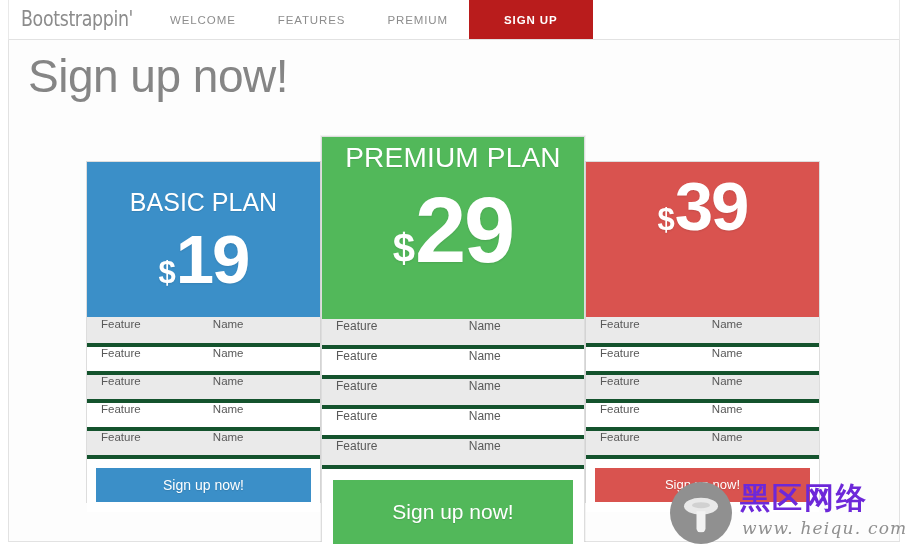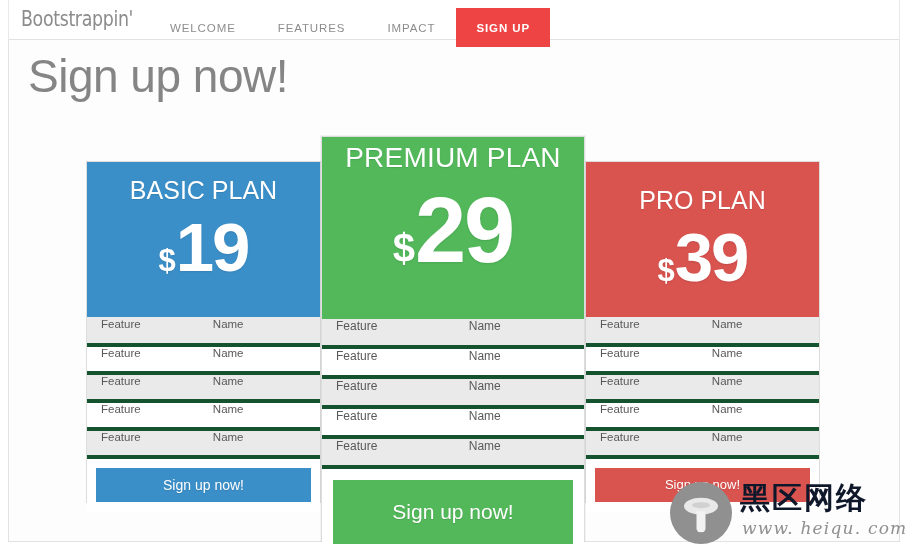--- a/index.html
+++ b/index.html
@@ -55,45 +55,45 @@
     color: #8c8c8c;
     line-height: 28px;
     transform: scaleX(0.88);
     transform-origin: left center;
     white-space: nowrap;
   }
 
   .navlinks {
     position: absolute;
     left: 140px;
-    top: 8px;
+    top: 0;
     height: 39px;
     display: flex;
     align-items: center;
   }
 
   .navlink {
     display: flex;
     align-items: center;
     justify-content: center;
     padding: 0 21px;
     font-size: 11.5px;
     letter-spacing: 0.9px;
     color: #8d8d8d;
     font-weight: normal;
     height: 39px;
     cursor: pointer;
     text-decoration: none;
   }
 
   .navlink.active {
-    background: #ef4444;
+    background: #b91c1c;
     color: #ffffff;
     font-weight: bold;
-    padding: 0 20px;
+    padding: 0 35px;
   }
 
   
   .page-title {
     position: absolute;
     left: 28px;
     top: 48px;
     font-size: 46px;
     font-weight: normal;
     color: #858585;
@@ -120,21 +120,21 @@
   }
   .card-basic .card-head { height: 155px; background: #3b8fc8; }
   .card-prem  .card-head { height: 182px; background: #52b85a; }
   .card-pro   .card-head { height: 155px; background: #d9534f; }
 
   .plan-name {
     font-weight: normal;
     line-height: 1;
     text-shadow: 0 1px 1px rgba(0,0,0,0.10);
   }
-  .card-basic .plan-name { font-size: 25px; padding-top: 16px; }
+  .card-basic .plan-name { font-size: 25px; padding-top: 28px; }
   .card-prem  .plan-name { font-size: 28px; padding-top: 7px; letter-spacing: 0.2px; }
   .card-pro   .plan-name { font-size: 25px; padding-top: 26px; }
 
   .plan-price {
     line-height: 1;
     font-weight: bold;
     display: flex;
     align-items: baseline;
     justify-content: center;
     text-shadow: 0 1px 2px rgba(0,0,0,0.10);
@@ -216,21 +216,21 @@
     position: absolute;
     left: 50%; top: 50%;
     transform: translate(-50%, -52%);
     width: 40px; height: 40px;
   }
   .wm-cn {
     position: absolute;
     left: 74px; top: 4px;
     font-size: 30px;
     letter-spacing: 2px;
-    color: #0f172a;
+    color: #6d28d9;
     font-family: "DejaVu Sans", sans-serif;
     font-weight: bold;
     line-height: 36px;
     white-space: nowrap;
   }
   .wm-url {
     position: absolute;
     left: 76px; top: 42px;
     font-size: 17px;
     font-style: italic;
@@ -245,21 +245,21 @@
 
 <div id="page">
 
   <div class="page-frame"></div>
 
   <div class="navbar">
     <div class="brand">Bootstrappin'</div>
     <div class="navlinks">
       <a class="navlink">WELCOME</a>
       <a class="navlink">FEATURES</a>
-      <a class="navlink">IMPACT</a>
+      <a class="navlink">PREMIUM</a>
       <a class="navlink active">SIGN UP</a>
     </div>
   </div>
 
   <h1 class="page-title">Sign up now!</h1>
 
   <div class="card card-basic">
     <div class="card-head">
       <div class="plan-name">BASIC PLAN</div>
       <div class="plan-price">
@@ -328,21 +328,20 @@
         </tr>
       </tbody>
     </table>
     <div class="cta-wrap">
       <button class="cta-btn">Sign up now!</button>
     </div>
   </div>
 
   <div class="card card-pro">
     <div class="card-head">
-      <div class="plan-name">PRO PLAN</div>
       <div class="plan-price">
         <span class="currency">$</span>
         <span class="amount">39</span>
       </div>
     </div>
     <table class="feature-table">
       <tbody>
         <tr class="feature-row odd">
           <td>Feature</td>
           <td class="col-value">Name</td>

